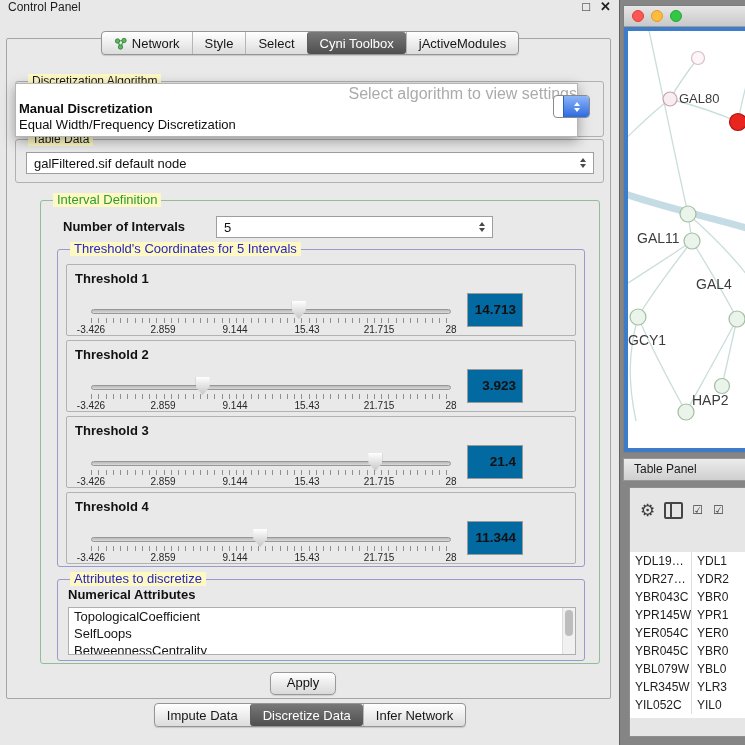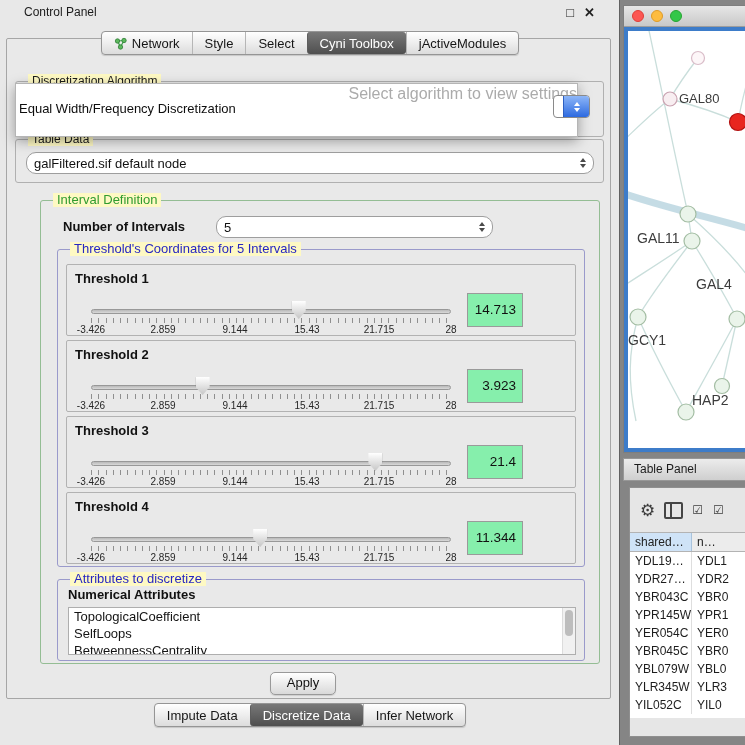--- a/index.html
+++ b/index.html
@@ -1,40 +1,40 @@
 <!DOCTYPE html>
 <html><head>
 <meta charset="utf-8">
 <style>
   html,body{margin:0;padding:0;}
   body{background:#858585;font-family:"Liberation Sans",sans-serif;}
   #root{position:relative;width:745px;height:745px;overflow:hidden;background:#858585;}
   
   .win-left{position:absolute;left:0;top:0;width:620px;height:745px;background:#e8e8e8;border-right:1px solid #616161;box-sizing:border-box;}
-  .titlebar{position:absolute;left:0;top:0;width:100%;height:19px;display:flex;align-items:flex-end;padding:0 24px;box-sizing:border-box;font-size:12px;color:#1b1b1b;}
+  .titlebar{position:absolute;left:0;top:0;width:100%;height:19px;display:flex;align-items:flex-start;padding:0 8px;box-sizing:border-box;font-size:12px;color:#1b1b1b;}
   .titlebar .sp{flex:1;}
   .tb-ic{font-size:13px;font-weight:bold;color:#222;margin-left:10px;line-height:1;}
   
   .tabwrap{position:absolute;left:0;width:620px;display:flex;justify-content:center;z-index:6;}
   .tabwrap.top{top:31px;}
   .tabwrap.bottom{top:703px;}
   .seg{display:flex;height:22px;border:1px solid #959595;border-radius:4px;background:linear-gradient(#ffffff,#dcdcdc);font-size:13px;overflow:hidden;box-shadow:0 1px 1px rgba(0,0,0,.15);}
   .seg .item{display:flex;align-items:center;gap:5px;padding:8px 12px;border-left:1px solid #b6b6b6;color:#161616;white-space:nowrap;}
   .seg .item:first-child{border-left:none;}
   .seg .item.sel{background:linear-gradient(#787878,#4f4f4f);color:#fff;border-left-color:#5e5e5e;border-radius:3px;}
   
   .content{position:absolute;left:6px;top:38px;width:605px;height:661px;border:1px solid #a6a6a6;border-radius:2px;background:#e9e9e9;z-index:1;box-sizing:border-box;}
   .group{position:absolute;border:1px solid #b0b0b0;border-radius:3px;box-sizing:border-box;}
   .group.gb{border-color:#94bd94;}
   .group.bb{border-color:#9a9acb;}
   .gtitle{position:absolute;top:-8px;left:12px;background:#fef9c3;padding:0 4px;font-size:12px;color:#1b1b1b;white-space:nowrap;line-height:14px;}
   .gtitle.g{color:#2f9b2f;font-size:13px;}
   .gtitle.b{color:#2626c2;font-size:13px;}
   
-  .combo{position:absolute;background:#fff;border:1px solid #9e9e9e;border-radius:10px;font-size:13px;color:#111;display:flex;align-items:center;padding:0 7px;box-sizing:border-box;}
+  .combo{position:absolute;background:#fff;border:1px solid #9e9e9e;border-radius:0;font-size:13px;color:#111;display:flex;align-items:center;padding:0 7px;box-sizing:border-box;}
   .combo .val{flex:1;overflow:hidden;white-space:nowrap;}
   .arr{display:flex;flex-direction:column;gap:2px;margin-left:6px;}
   .tu{width:0;height:0;border-left:3.5px solid transparent;border-right:3.5px solid transparent;border-bottom:4.5px solid #4a4a4a;}
   .td{width:0;height:0;border-left:3.5px solid transparent;border-right:3.5px solid transparent;border-top:4.5px solid #4a4a4a;}
   
   .popup{position:absolute;left:8px;top:44px;width:563px;height:54px;background:#fff;border:1px solid #b5b5b5;box-shadow:0 4px 12px rgba(0,0,0,.35);z-index:20;box-sizing:border-box;}
   .popup .prompt{margin-top:2px;text-align:right;font-size:16px;color:#ababab;line-height:15px;}
   .popup .opt{font-size:13px;color:#0d0d0d;line-height:16px;padding-left:3px;}
   .popup .opt.bold{font-weight:bold;}
   
@@ -44,21 +44,21 @@
   .cap .td{border-top-color:#fff;border-left-width:3px;border-right-width:3px;border-top-width:4px;}
   
   .tpanel{position:absolute;left:8px;width:510px;height:72px;border:1px solid #b2b2b2;border-radius:2px;background:#e9e9e9;box-sizing:border-box;}
   .tpanel .ttl{position:absolute;left:8px;top:6px;font-size:13px;font-weight:bold;color:#111;}
   .sld{position:absolute;left:24px;top:40px;width:360px;height:30px;}
   .track{position:absolute;left:0;top:4px;width:100%;height:5px;background:linear-gradient(#b9b9b9,#d9d9d9);border:1px solid #989898;border-radius:3px;box-sizing:border-box;}
   .thumb{position:absolute;top:-4px;width:14px;height:18px;transform:translateX(-50%);background:linear-gradient(#ffffff,#c6c6c6);clip-path:polygon(0% 0%,100% 0%,100% 55%,50% 100%,0% 55%);filter:drop-shadow(0 0 1px #777);}
   .ticks{position:absolute;left:0;top:13px;width:361px;height:5px;background-image:repeating-linear-gradient(to right,#8f8f8f 0 1px,transparent 1px 7.25px);}
   .slabels{position:absolute;left:0;top:19px;width:100%;height:12px;font-size:10px;color:#262626;}
   .slabels span{position:absolute;transform:translateX(-50%);white-space:nowrap;}
-  .vfield{position:absolute;left:400px;top:28px;width:56px;height:34px;background:#86efac;border:1px solid #9a9a9a;box-sizing:border-box;font-size:13.5px;color:#111;text-align:right;line-height:32px;padding-right:6px;}
+  .vfield{position:absolute;left:400px;top:28px;width:56px;height:34px;background:#0369a1;border:1px solid #9a9a9a;box-sizing:border-box;font-size:13.5px;color:#111;text-align:right;line-height:32px;padding-right:6px;font-weight:bold;}
   
   .alist{position:absolute;left:10px;top:27px;width:508px;height:48px;background:#fff;border:1px solid #aeaeae;box-sizing:border-box;overflow:hidden;}
   .alist .li{font-size:13px;line-height:17px;padding-left:5px;color:#141414;white-space:nowrap;}
   .vscroll{position:absolute;right:0;top:0;width:13px;height:100%;background:#f1f1f1;border-left:1px solid #dcdcdc;box-sizing:border-box;}
   .vthumb{position:absolute;left:2px;top:2px;width:8px;height:26px;background:#bdbdbd;border-radius:5px;}
   
   .applybtn{position:absolute;left:263px;top:633px;width:64px;height:21px;border:1px solid #999;border-radius:5px;background:linear-gradient(#ffffff,#d9d9d9);font-size:13px;color:#111;text-align:center;line-height:20px;box-shadow:0 1px 1px rgba(0,0,0,.12);}
   
   .net-win{position:absolute;left:623px;top:5px;width:122px;height:448px;background:#d9d9d9;border:1px solid #7e7e7e;border-right:none;box-sizing:border-box;}
   .net-tb{position:absolute;left:0;top:0;width:100%;height:21px;background:linear-gradient(#e6e6e6,#c8c8c8);border-bottom:1px solid #9d9d9d;display:flex;align-items:center;padding-left:8px;gap:7px;box-sizing:border-box;}
@@ -243,20 +243,21 @@
                 <div class="vthumb"></div>
               </div>
           </div>
         </div>
       </div>
 
       <div class="applybtn">Apply</div>
 
       <div class="popup">
         <div class="prompt">Select algorithm to view settings</div>
+        <div class="opt bold">Manual Discretization</div>
         <div class="opt">Equal Width/Frequency Discretization</div>
       </div>
 
       <div class="capwrap">
         <div class="cap">
             <span class="tu"></span>
             <span class="td"></span>
           </div>
       </div>
 
@@ -330,24 +331,20 @@
     <span>Table Panel</span>
   </div>
 
   <div class="tp-win">
     <div class="tp-tools">
       <span class="gear">⚙</span>
       <span class="colicon"></span>
       <span class="chk">☑</span>
       <span class="chk">☑</span>
     </div>
-    <div class="tp-head">
-      <div class="th1">shared…</div>
-      <div class="th2">n…</div>
-    </div>
     <div class="tp-rows">
       <div class="trow">
           <div class="tc1">YDL19…</div>
           <div class="tc2">YDL1</div>
         </div>
       <div class="trow">
           <div class="tc1">YDR27…</div>
           <div class="tc2">YDR2</div>
         </div>
       <div class="trow">

